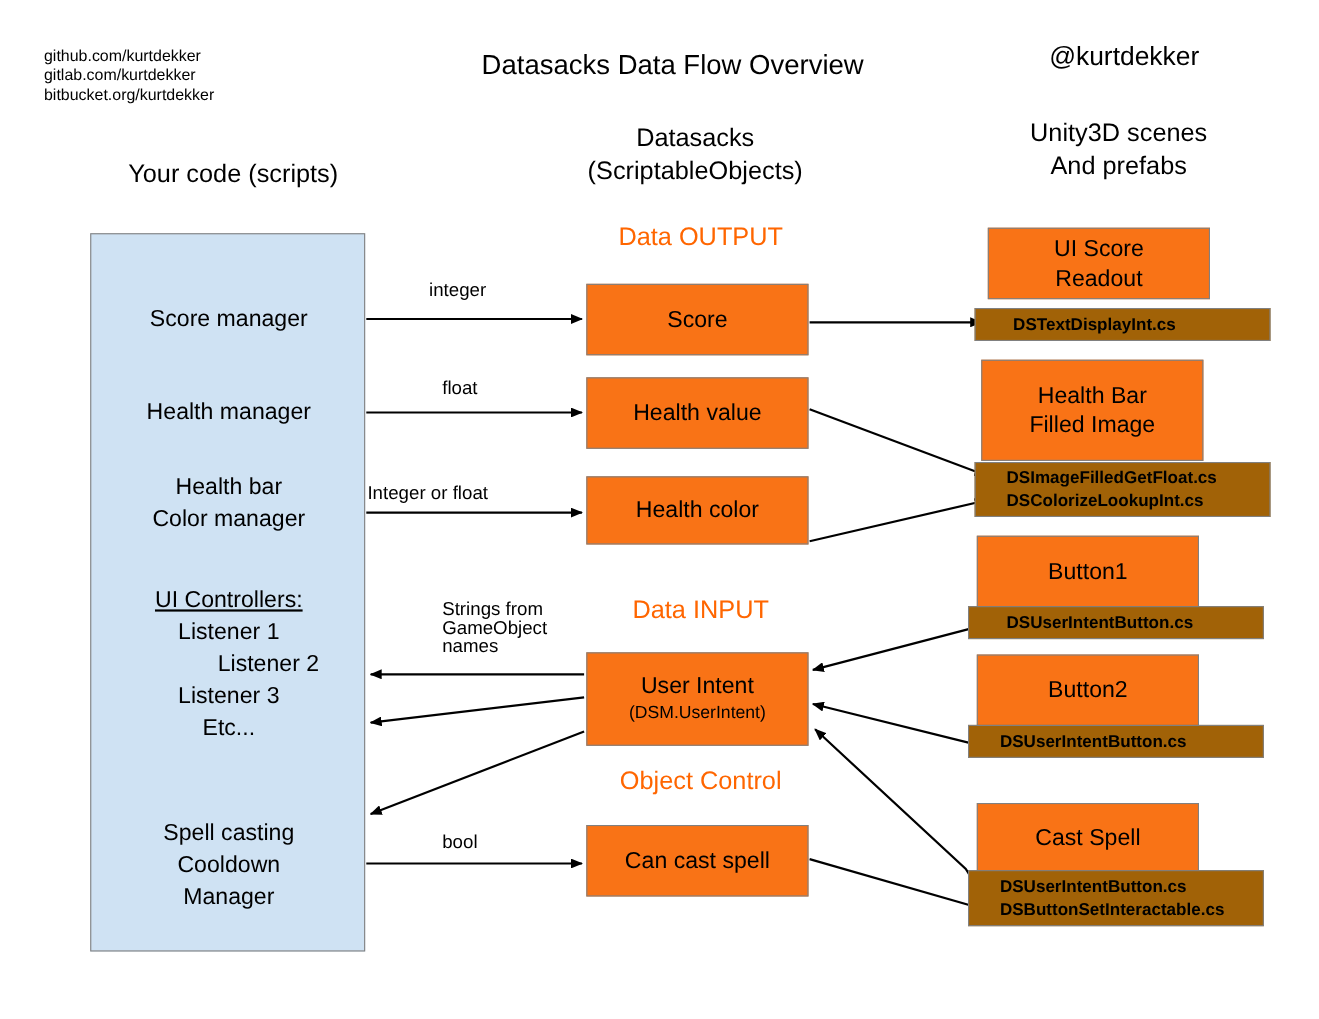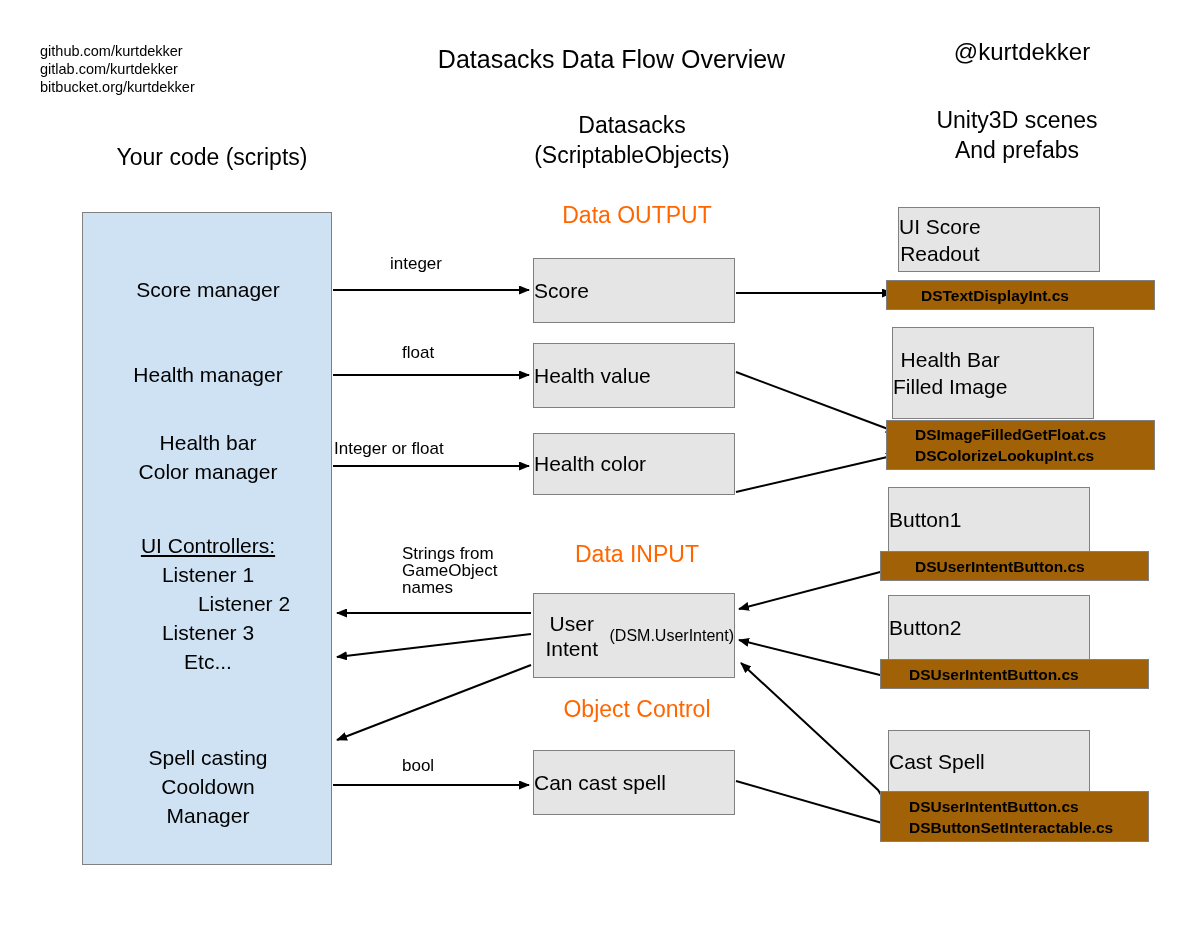--- a/index.html
+++ b/index.html
@@ -22,22 +22,22 @@
   .col-mid{left:470px;top:110px;width:300px;}
   .col-right{left:860px;top:105px;width:290px;}
 
   .section{font-size:23px;color:#ff6600;text-align:center;}
   .sec-output{left:480px;top:202px;width:290px;}
   .sec-input{left:480px;top:541px;width:290px;}
   .sec-objctl{left:480px;top:696px;width:290px;}
 
   
   .bluebox{
-    background:#e5e5e5;border:1px solid #808080;
-    display:flex;align-items:center;
+    background:#f97316;border:1px solid #808080;
+    display:flex;align-items:center;justify-content:center;
     text-align:center;box-sizing:border-box;
   }
   .greenbox{
     background:#a16207;border:1px solid #808080;
     box-sizing:border-box;display:flex;flex-direction:column;
     justify-content:center;
     font-weight:bold;
   }
   .greenbox div{font-size:15.5px;line-height:21px;padding-left:34px;white-space:nowrap;}
   .greenbox.tight div{padding-left:28px;}
@@ -45,21 +45,21 @@
   
   #left-panel{left:70px;top:212px;width:250px;height:653px;
     background:#cfe2f3;border:1px solid #808080;box-sizing:border-box;}
   .lp-item{position:absolute;width:250px;text-align:center;font-size:21px;line-height:29px;}
 
   
   .midbox{left:521px;width:202px;font-size:21px;}
   #box-score{top:258px;height:65px;}
   #box-healthvalue{top:343px;height:65px;}
   #box-healthcolor{top:433px;height:62px;}
-  #box-userintent{top:593px;height:85px;line-height:25px;}
+  #box-userintent{top:593px;height:85px;flex-direction:column;line-height:25px;}
   #box-cancast{top:750px;height:65px;}
   #box-userintent .sub{font-size:16px;}
 
   
   .rbox{font-size:21px;line-height:27px;}
   #box-uiscore{left:886px;top:207px;width:202px;height:65px;}
   #box-healthbar{left:880px;top:327px;width:202px;height:92px;}
   #box-button1{left:876px;top:487px;width:202px;height:65px;}
   #box-button2{left:876px;top:595px;width:202px;height:65px;}
   #box-castspell{left:876px;top:730px;width:202px;height:62px;}

